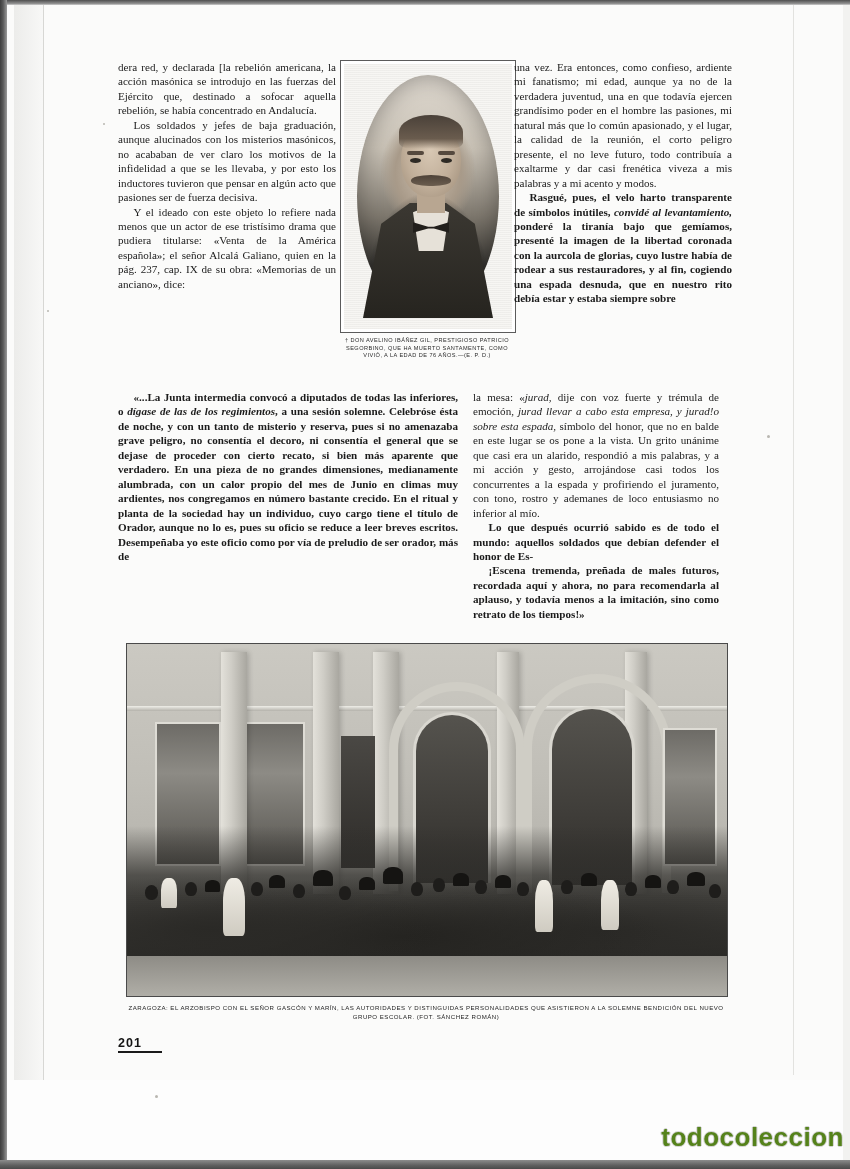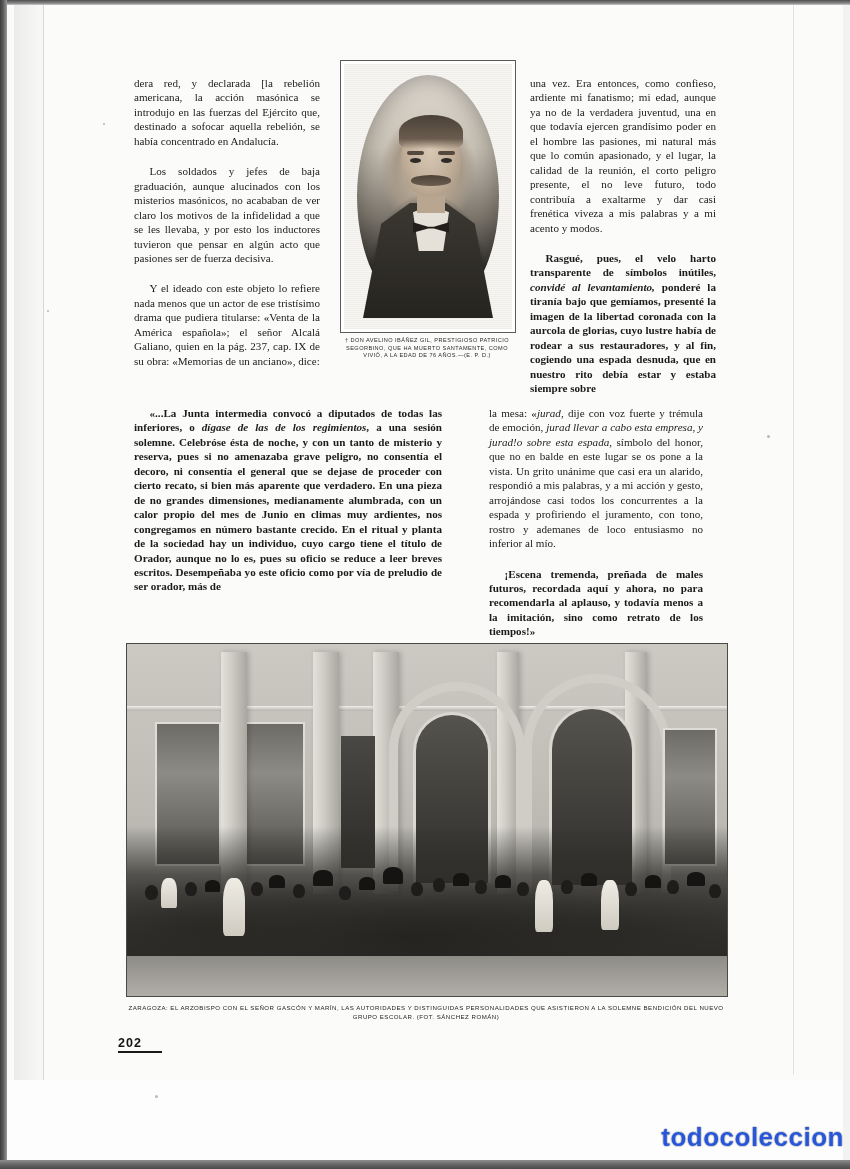--- a/index.html
+++ b/index.html
@@ -99,21 +99,21 @@
   }
   .col-left {
     position: absolute;
     left: 0; top: 0;
   }
   .col-right {
     position: absolute;
     left: 396px; top: 0;
   }
   .col p, .wide p {
-    margin: 16px;
+    margin: 0;
   }
   .col p + p, .wide p + p {
     text-indent: 1.4em;
   }
   .col p.ind, .wide p.ind {
     text-indent: 1.4em;
     font-weight: bold;
   }
   .col em { font-style: italic; }
 
@@ -361,21 +361,21 @@
 
   
   .watermark {
     position: absolute;
     right: 6px;
     bottom: 16px;
     font-family: "Liberation Sans", sans-serif;
     font-weight: bold;
     font-size: 26px;
     letter-spacing: .5px;
-    color: #1d4ed8;
+    color: #4d7c0f;
     text-shadow:
       0 1px 0 #d2d2d2,
       0 -1px 0 #d2d2d2,
       1px 0 0 #d2d2d2,
       -1px 0 0 #d2d2d2;
     opacity: .95;
     pointer-events: none;
   }
 
   
@@ -445,22 +445,22 @@
     </div>
 
     <div class="cols" style="position:relative;height:250px;">
 
       <div class="col" style="position:absolute;left:0;top:0;width:340px;">
         <p class="ind"><span>«...La Junta intermedia convocó a diputados de todas las inferiores, o </span><em>dígase de las de los regimientos</em><span>, a una sesión solemne. Celebróse ésta de noche, y con un tanto de misterio y reserva, pues si no amenazaba grave peligro, no consentía el decoro, ni consentía el general que se dejase de proceder con cierto recato, si bien más aparente que verdadero. En una pieza de no grandes dimensiones, medianamente alumbrada, con un calor propio del mes de Junio en climas muy ardientes, nos congregamos en número bastante crecido. En el ritual y planta de la sociedad hay un individuo, cuyo cargo tiene el título de Orador, aunque no lo es, pues su oficio se reduce a leer breves escritos. Desempeñaba yo este oficio como por vía de preludio de ser orador, más de</span></p>
       </div>
 
       <div class="col" style="position:absolute;left:355px;top:0;width:246px;">
         <p><span>la mesa: «</span><em>jurad,</em><span> dije con voz fuerte y trémula de emoción, </span><em>jurad llevar a cabo esta empresa, y jurad!o sobre esta espada,</em><span> símbolo del honor, que no en balde en este lugar se os pone a la vista. Un grito unánime que casi era un alarido, respondió a mis palabras, y a mi acción y gesto, arrojándose casi todos los concurrentes a la espada y profiriendo el juramento, con tono, rostro y ademanes de loco entusiasmo no inferior al mío.</span></p>
+        <p class="ind">Lo que después ocurrió sabido es de todo el mundo: aquellos soldados que debían defender el honor de Es-</p>
         <p class="ind">¡Escena tremenda, preñada de males futuros, recordada aquí y ahora, no para recomendarla al aplauso, y todavía menos a la imitación, sino como retrato de los tiempos!»</p>
-        <p class="ind">Lo que después ocurrió sabido es de todo el mundo: aquellos soldados que debían defender el honor de Es-</p>
       </div>
     </div>
   </div>
 
   <div class="photo-block">
     <div class="photo-frame">
       <div class="photo-scene">
 
         <div class="bld-wall"></div>
         <div class="cornice"></div>
@@ -513,19 +513,19 @@
         <div class="hat-dot" style="left:518px;bottom:108px;width:16px;height:13px;"></div>
         <div class="head-dot" style="left:540px;bottom:102px;width:12px;height:14px;"></div>
         <div class="hat-dot" style="left:560px;bottom:110px;width:18px;height:14px;"></div>
         <div class="head-dot" style="left:582px;bottom:98px;width:12px;height:14px;"></div>
       </div>
     </div>
     <div class="photo-caption">ZARAGOZA: EL ARZOBISPO CON EL SEÑOR GASCÓN Y MARÍN, LAS AUTORIDADES Y DISTINGUIDAS PERSONALIDADES QUE ASISTIERON A LA SOLEMNE BENDICIÓN DEL NUEVO GRUPO ESCOLAR. (FOT. SÁNCHEZ ROMÁN)</div>
   </div>
 
   <div class="folio">
-    <div class="folio-num">202</div>
+    <div class="folio-num">201</div>
     <div class="folio-rule"></div>
   </div>
 
   <div class="watermark">todocoleccion</div>
 
 </div>
 
 </body></html>

